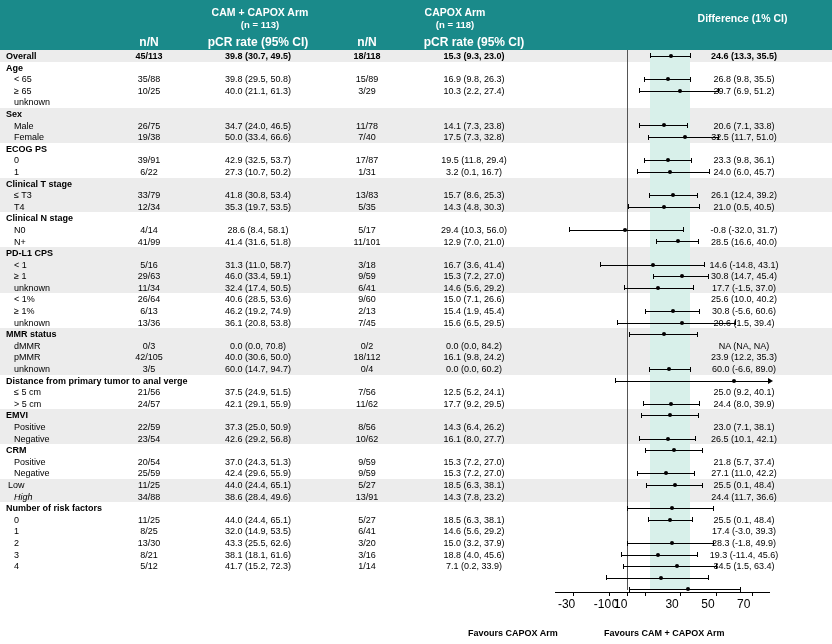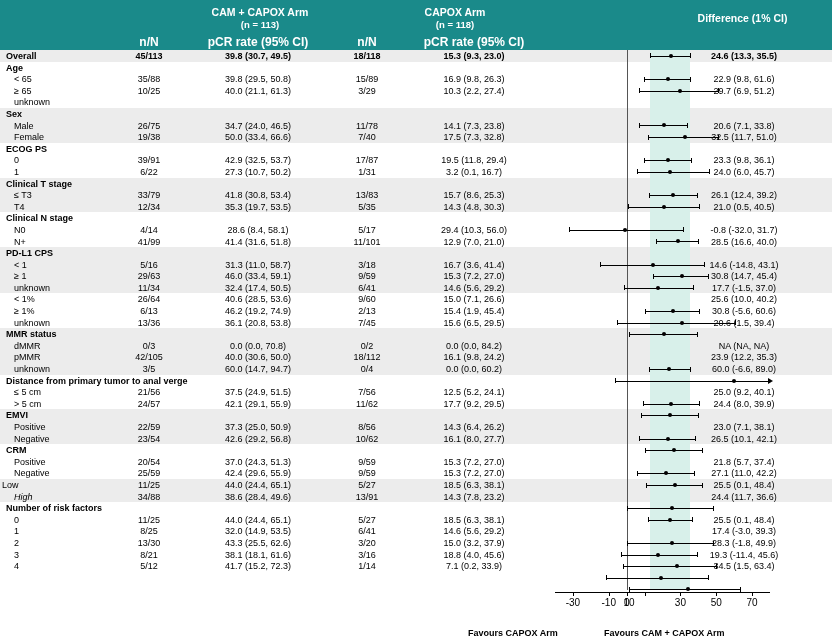--- a/index.html
+++ b/index.html
@@ -47,21 +47,21 @@
   .zline{position:absolute;top:0;bottom:0;width:1px;background:#555;}
   .ci{position:absolute;height:1px;background:#000;}
   .cap{position:absolute;width:1px;height:5px;background:#000;}
   .pt{position:absolute;width:4px;height:4px;background:#000;border-radius:50%;}
   .arrowR{position:absolute;width:0;height:0;border-top:3px solid transparent;border-bottom:3px solid transparent;border-left:5px solid #000;}
 
   
   #axis{position:absolute;left:555px;top:592px;width:215px;height:20px;}
   .axline{position:absolute;left:0;top:0;width:215px;height:1px;background:#000;}
   .tick{position:absolute;top:0;width:1px;height:4px;background:#000;}
-  .ticklab{position:absolute;top:5px;font-size:10px;text-align:center;width:30px;}
+  .ticklab{position:absolute;top:5px;font-size:12px;text-align:left;width:30px;}
   .foot{position:absolute;font-size:9px;font-weight:bold;}
 </style>
 </head>
 <body>
 
 <div id="wrap">
 
   <div class="hdr">
     <div class="hdr-cell hdr-title" style="left:150px;top:6px;width:220px;">CAM + CAPOX Arm</div>
     <div class="hdr-cell hdr-sub" style="left:150px;top:19px;width:220px;">(n = 113)</div>
@@ -86,21 +86,21 @@
       </div>
       <div class="row plain" style="height: 11.6px;">
         <div class="c-label bold">Age</div>
       </div>
       <div class="row plain" style="height: 11.6px;">
         <div class="c-label" style="left: 14px;">&lt; 65</div>
         <div class="c-nn1">35/88</div>
         <div class="c-rate1">39.8 (29.5, 50.8)</div>
         <div class="c-nn2">15/89</div>
         <div class="c-rate2">16.9 (9.8, 26.3)</div>
-        <div class="c-diff">22.9 (9.8, 61.6)</div>
+        <div class="c-diff">26.8 (9.8, 35.5)</div>
       </div>
       <div class="row plain" style="height: 11.6px;">
         <div class="c-label" style="left: 14px;">≥ 65</div>
         <div class="c-nn1">10/25</div>
         <div class="c-rate1">40.0 (21.1, 61.3)</div>
         <div class="c-nn2">3/29</div>
         <div class="c-rate2">10.3 (2.2, 27.4)</div>
         <div class="c-diff">29.7 (6.9, 51.2)</div>
       </div>
       <div class="row plain" style="height: 11.6px;">
@@ -311,21 +311,21 @@
       </div>
       <div class="row plain" style="height: 11.6px;">
         <div class="c-label" style="left: 14px;">Negative</div>
         <div class="c-nn1">25/59</div>
         <div class="c-rate1">42.4 (29.6, 55.9)</div>
         <div class="c-nn2">9/59</div>
         <div class="c-rate2">15.3 (7.2, 27.0)</div>
         <div class="c-diff">27.1 (11.0, 42.2)</div>
       </div>
       <div class="row shaded" style="height: 11.6px;">
-        <div class="c-label" style="left: 2px;">Low</div>
+        <div class="c-label" style="left: 8px;">Low</div>
         <div class="c-nn1">11/25</div>
         <div class="c-rate1">44.0 (24.4, 65.1)</div>
         <div class="c-nn2">5/27</div>
         <div class="c-rate2">18.5 (6.3, 38.1)</div>
         <div class="c-diff">25.5 (0.1, 48.4)</div>
       </div>
       <div class="row shaded" style="height: 11.6px;">
         <div class="c-label" style="left: 14px; font-style: italic;">High</div>
         <div class="c-nn1">34/88</div>
         <div class="c-rate1">38.6 (28.4, 49.6)</div>

